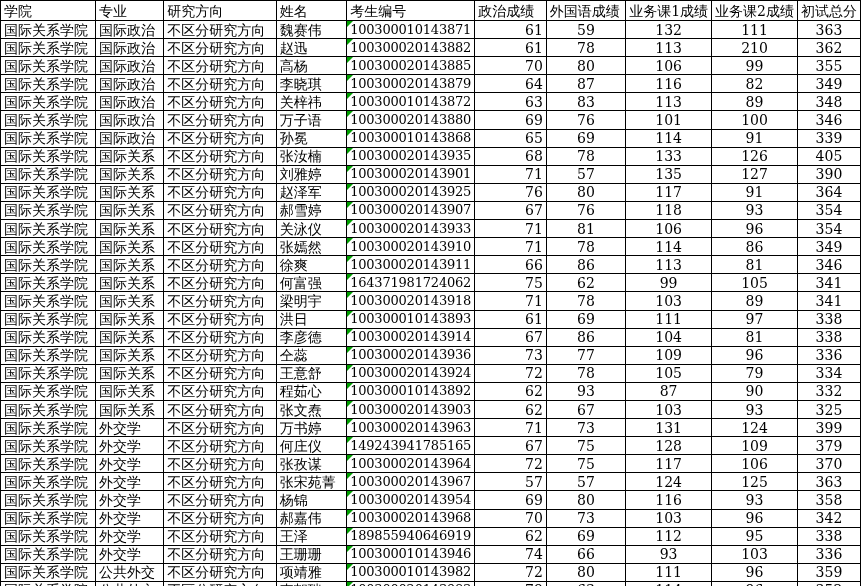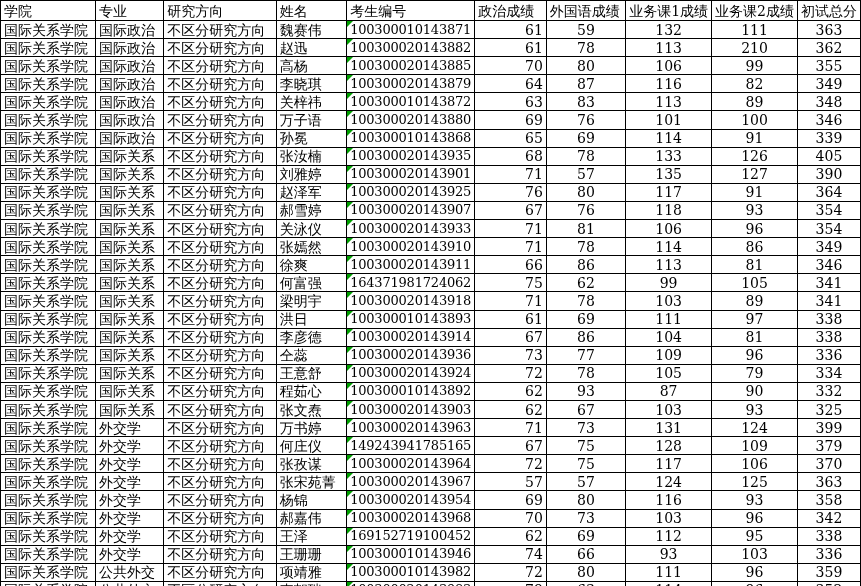--- a/index.html
+++ b/index.html
@@ -420,21 +420,21 @@
           <td class="a-center">73</td>
           <td class="a-center">103</td>
           <td class="a-center">96</td>
           <td class="a-center">342</td>
         </tr>
         <tr>
           <td class="a-left">国际关系学院</td>
           <td class="a-left">外交学</td>
           <td class="a-left">不区分研究方向</td>
           <td class="a-left">王泽</td>
-          <td class="a-left c-candidate"><span class="tf-marker"></span><span>169152719100452</span></td>
+          <td class="a-left c-candidate"><span class="tf-marker"></span><span>189855940646919</span></td>
           <td class="a-right">62</td>
           <td class="a-center">69</td>
           <td class="a-center">112</td>
           <td class="a-center">95</td>
           <td class="a-center">338</td>
         </tr>
         <tr>
           <td class="a-left">国际关系学院</td>
           <td class="a-left">外交学</td>
           <td class="a-left">不区分研究方向</td>

